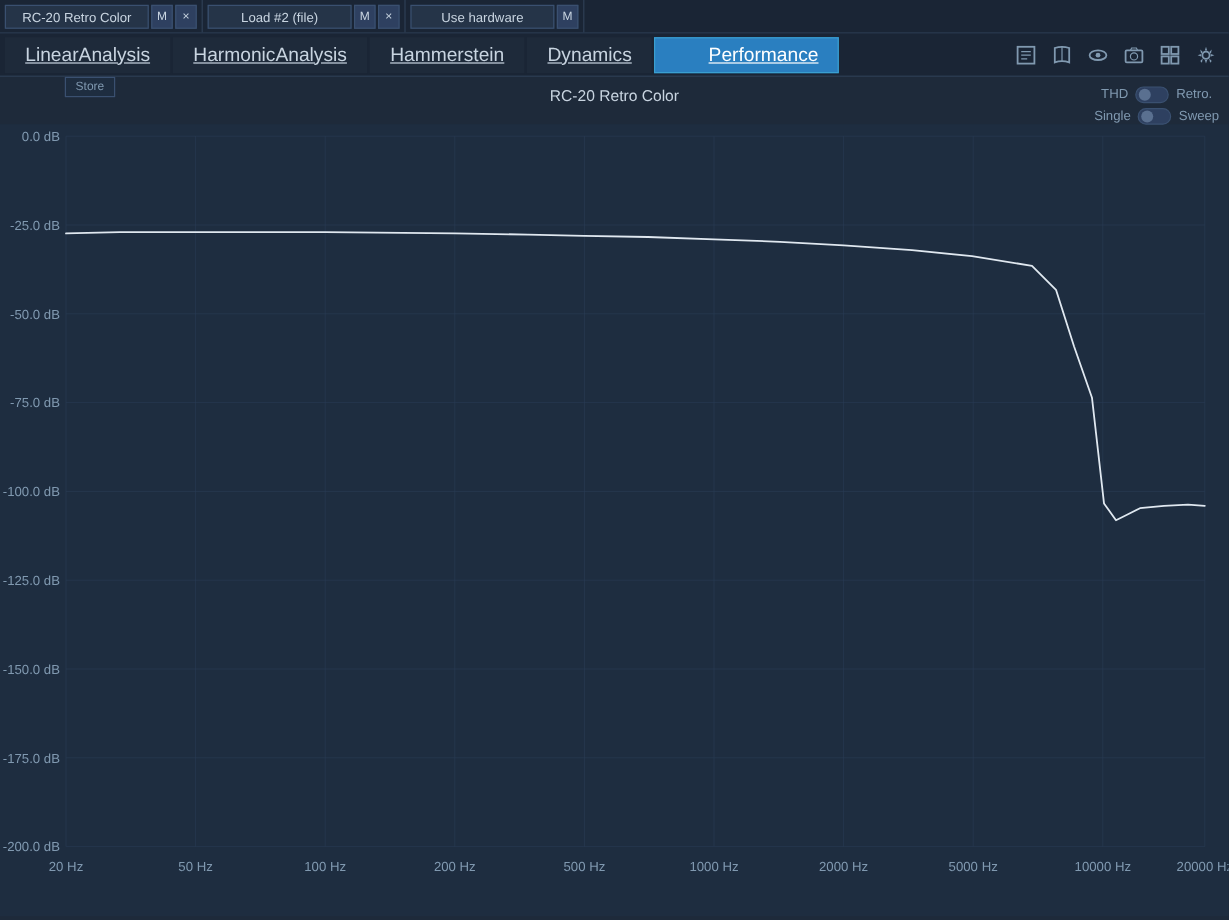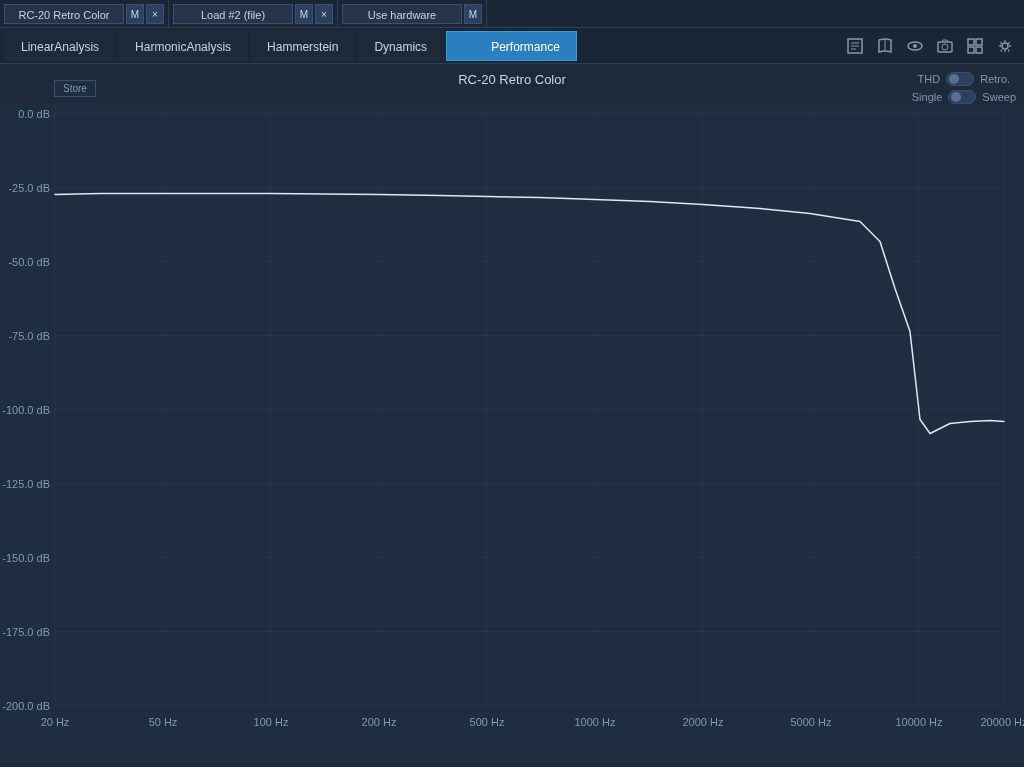--- a/index.html
+++ b/index.html
@@ -57,27 +57,28 @@
       display: flex;
       align-items: center;
       background: #1a2535;
       height: 36px;
       border-bottom: 1px solid #2e3f55;
       padding-left: 4px;
     }
     .tab {
       padding: 6px 16px;
       cursor: pointer;
-      font-size: 12px;
+      font-size: 16px;
       color: #c8d4e0;
       border: 1px solid transparent;
       height: 30px;
       line-height: 18px;
       background: #1e2a3a;
       margin-right: 2px;
+      text-decoration: underline;
     }
     .tab.active {
       background: #2a7fc0;
       color: white;
       border-color: #3a9fd0;
       padding-left: 44px;
     }
     .tab-spacer { flex: 1; }
     .toolbar-icons {
       display: flex;
@@ -159,21 +160,21 @@
 
     .chart-wrapper {
       position: relative;
       flex: 1;
       margin: 0;
     }
 
     
     .store-btn {
       position: absolute;
-      top: 16px;
+      top: 0;
       left: 54px;
       background: #1e2d40;
       border: 1px solid #3a5070;
       color: #8099b0;
       font-size: 10px;
       padding: 2px 8px;
       cursor: pointer;
       z-index: 10;
     }
 

